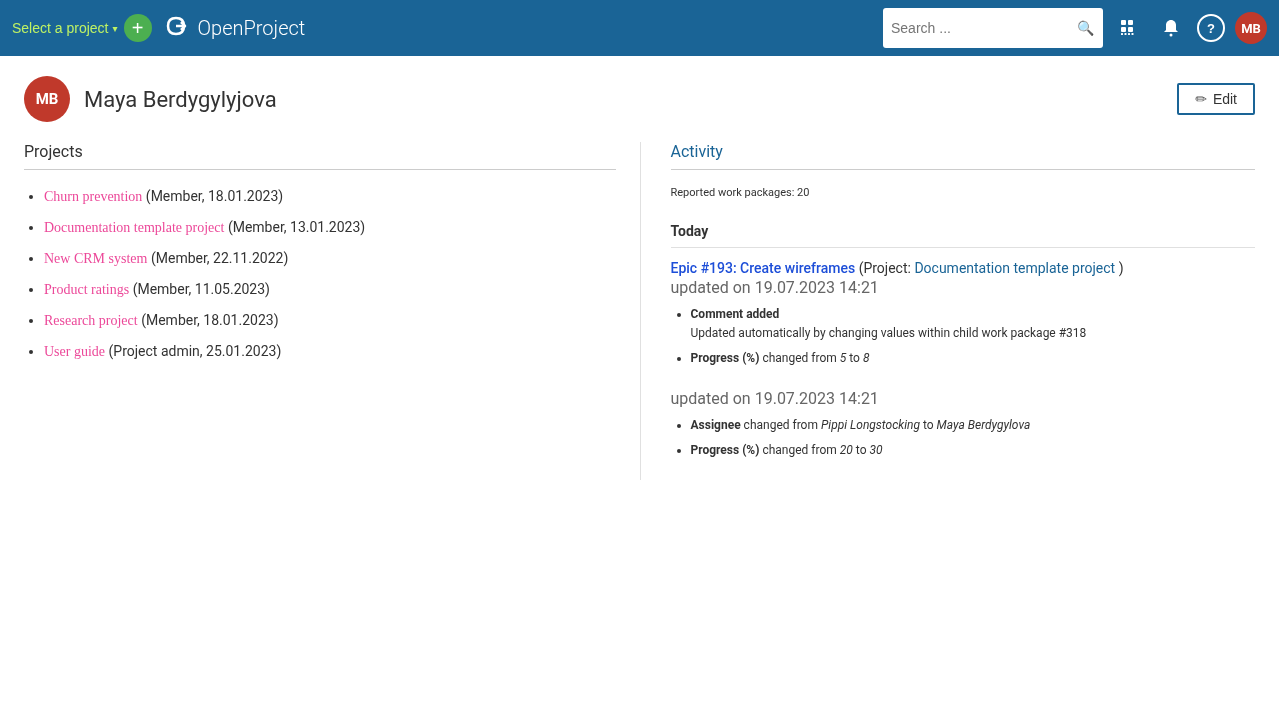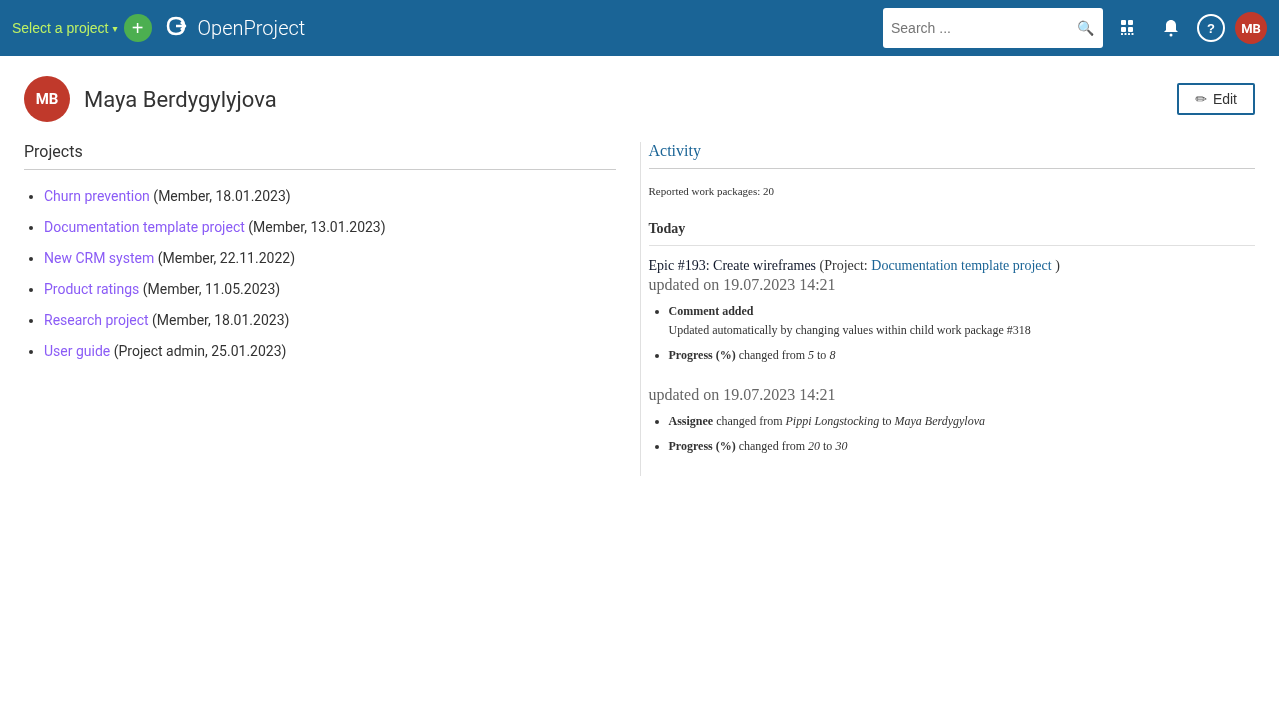--- a/index.html
+++ b/index.html
@@ -69,42 +69,42 @@
     .edit-btn {
       border: 2px solid #1a6496; background: #fff; color: #333;
       padding: 6px 16px; font-size: 14px; cursor: pointer; border-radius: 2px;
       display: flex; align-items: center; gap: 6px;
     }
     .edit-btn .pencil-icon { color: #555; }
 
     
     .two-col { display: flex; gap: 0; }
     .left-col { width: 50%; padding-right: 24px; }
-    .right-col { width: 50%; padding-left: 8px; border-left: 1px solid #e0e0e0; font-family: Liberation Serif, serif; }
+    .right-col { width: 50%; padding-left: 30px; border-left: 1px solid #e0e0e0; }
 
     .section-title {
       font-size: 16px; font-weight: 400; color: #333; margin-bottom: 8px;
     }
     .divider { border: none; border-top: 1px solid #ccc; margin-bottom: 16px; }
 
     
     .projects-list { list-style: disc; padding-left: 20px; }
     .projects-list li { margin-bottom: 10px; line-height: 1.5; }
-    .project-link { color: #8b5cf6; text-decoration: none; }
+    .project-link { color: #ec4899; text-decoration: none; font-family: Liberation Serif, serif; }
     .project-meta { color: #333; }
 
     
     .activity-title { font-size: 16px; font-weight: 400; color: #1a6496; margin-bottom: 8px; }
     .reported-packages { font-size: 11px; color: #333; margin-bottom: 24px; }
     .today-label { font-size: 14px; font-weight: bold; color: #333; margin-bottom: 8px; }
     .activity-divider { border: none; border-top: 1px solid #e0e0e0; margin-bottom: 12px; }
 
     .activity-item { margin-bottom: 20px; }
     .activity-header { margin-bottom: 2px; }
-    .activity-link { color: #0f172a; text-decoration: none; font-size: 14px; font-weight: 500; }
+    .activity-link { color: #1d4ed8; text-decoration: none; font-size: 14px; font-weight: 500; }
     .activity-project-link { color: #1a6496; text-decoration: none; }
     .activity-updated { font-size: 16px; color: #666; margin-bottom: 8px; }
 
     .activity-details { list-style: disc; padding-left: 20px; }
     .activity-details li { margin-bottom: 6px; line-height: 1.6; font-size: 12px; }
     .activity-detail-label { font-weight: bold; }
     .activity-detail-text { color: #333; text-align: right; }
     em { font-style: italic; }
   </style>
 </head>

